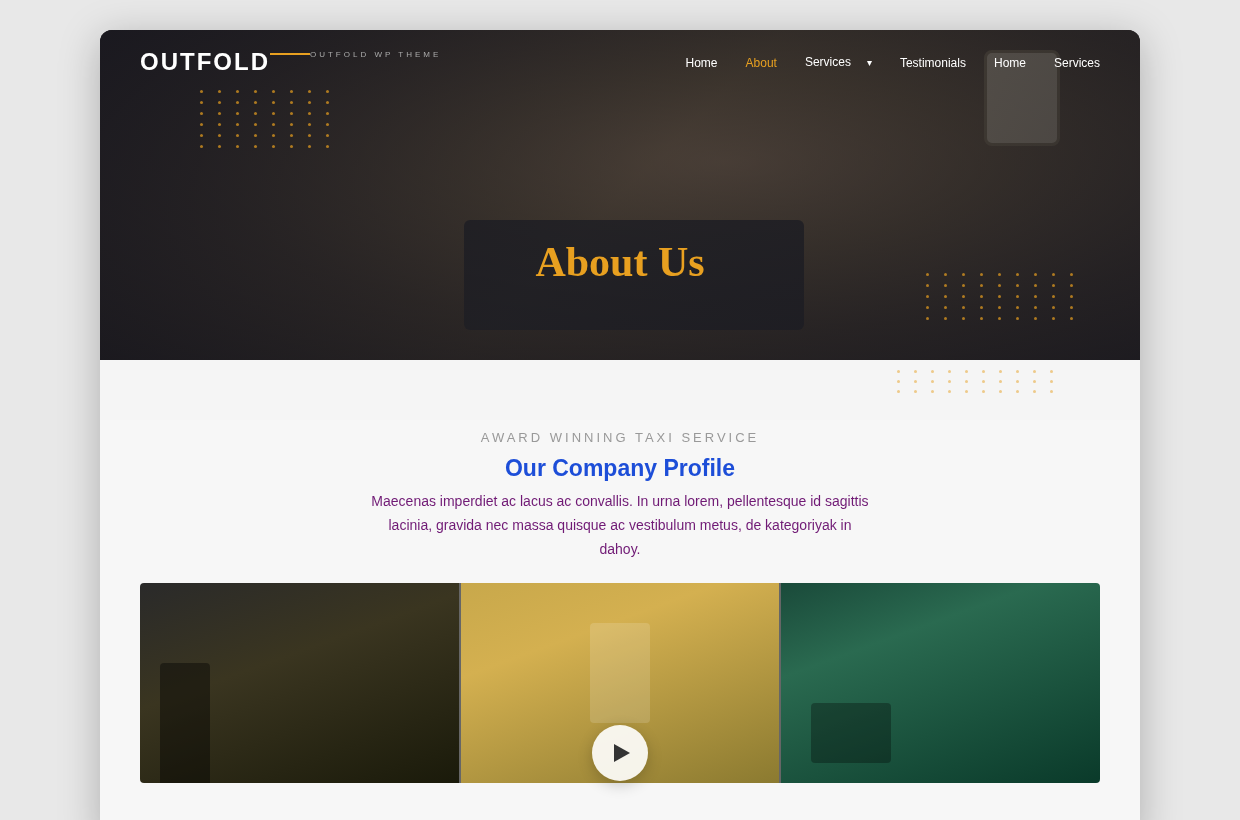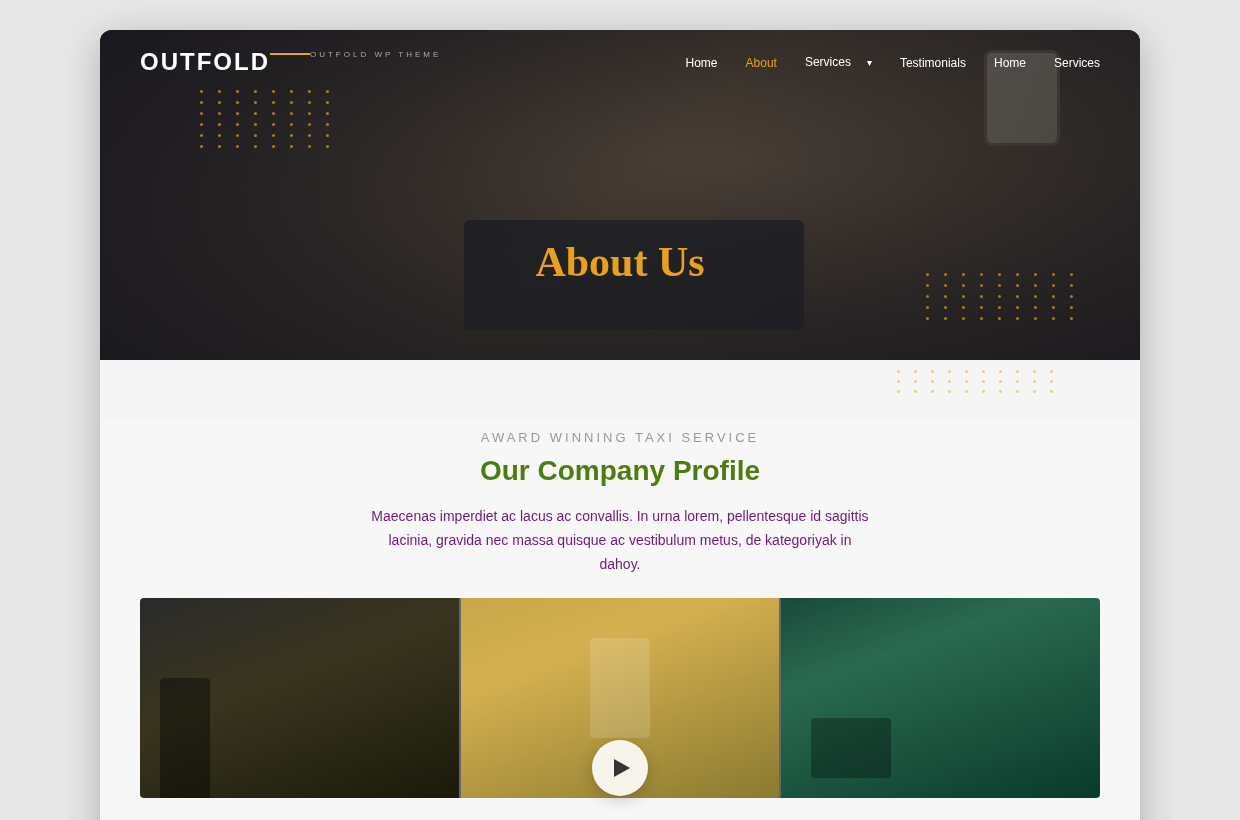--- a/index.html
+++ b/index.html
@@ -239,25 +239,25 @@
     .section-tag {
       font-size: 13px;
       font-family: Arial, sans-serif;
       letter-spacing: 3px;
       color: #999;
       text-transform: uppercase;
       margin-bottom: 10px;
     }
 
     .section-title {
-      font-size: 28px;
+      font-size: 23px;
       font-weight: 700;
-      color: #4d7c0f;
+      color: #1d4ed8;
       font-family: Arial Black, sans-serif;
-      margin-bottom: 18px;
+      margin-bottom: 8px;
     }
 
     .section-desc {
       font-size: 14px;
       color: #701a75;
       line-height: 1.7;
       max-width: 500px;
       margin: 0 auto 22px;
       font-family: Arial, sans-serif;
     }

